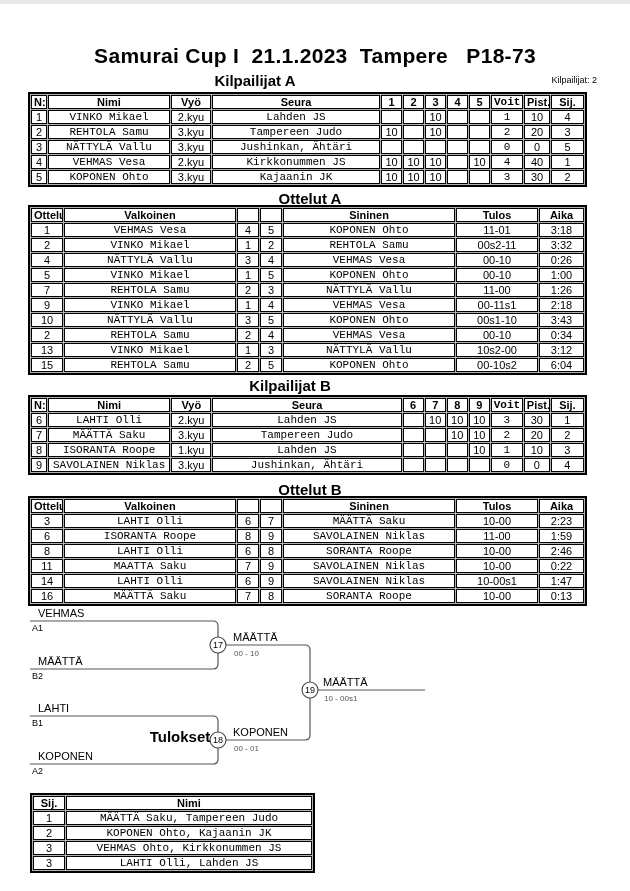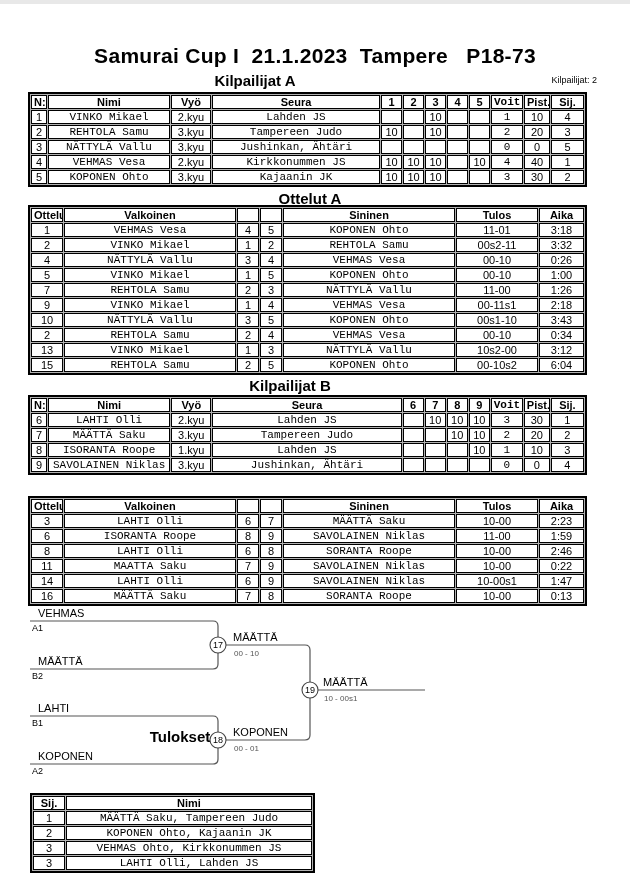--- a/index.html
+++ b/index.html
@@ -354,20 +354,21 @@
           <td></td>
           <td></td>
           <td></td>
           <td class="thick">0</td>
           <td>0</td>
           <td>4</td>
         </tr>
   </tbody>
     </table>
 
+  <div class="sechead" id="h-matches-b">Ottelut B</div>
 
   <table class="rt" id="tbl-matches-b">
     <colgroup>
       <col style="width:32px">
         <col style="width:172px">
         <col style="width:22px">
         <col style="width:22px">
       <col style="width:172px">
         <col style="width:82px">
         <col style="width:45px">

